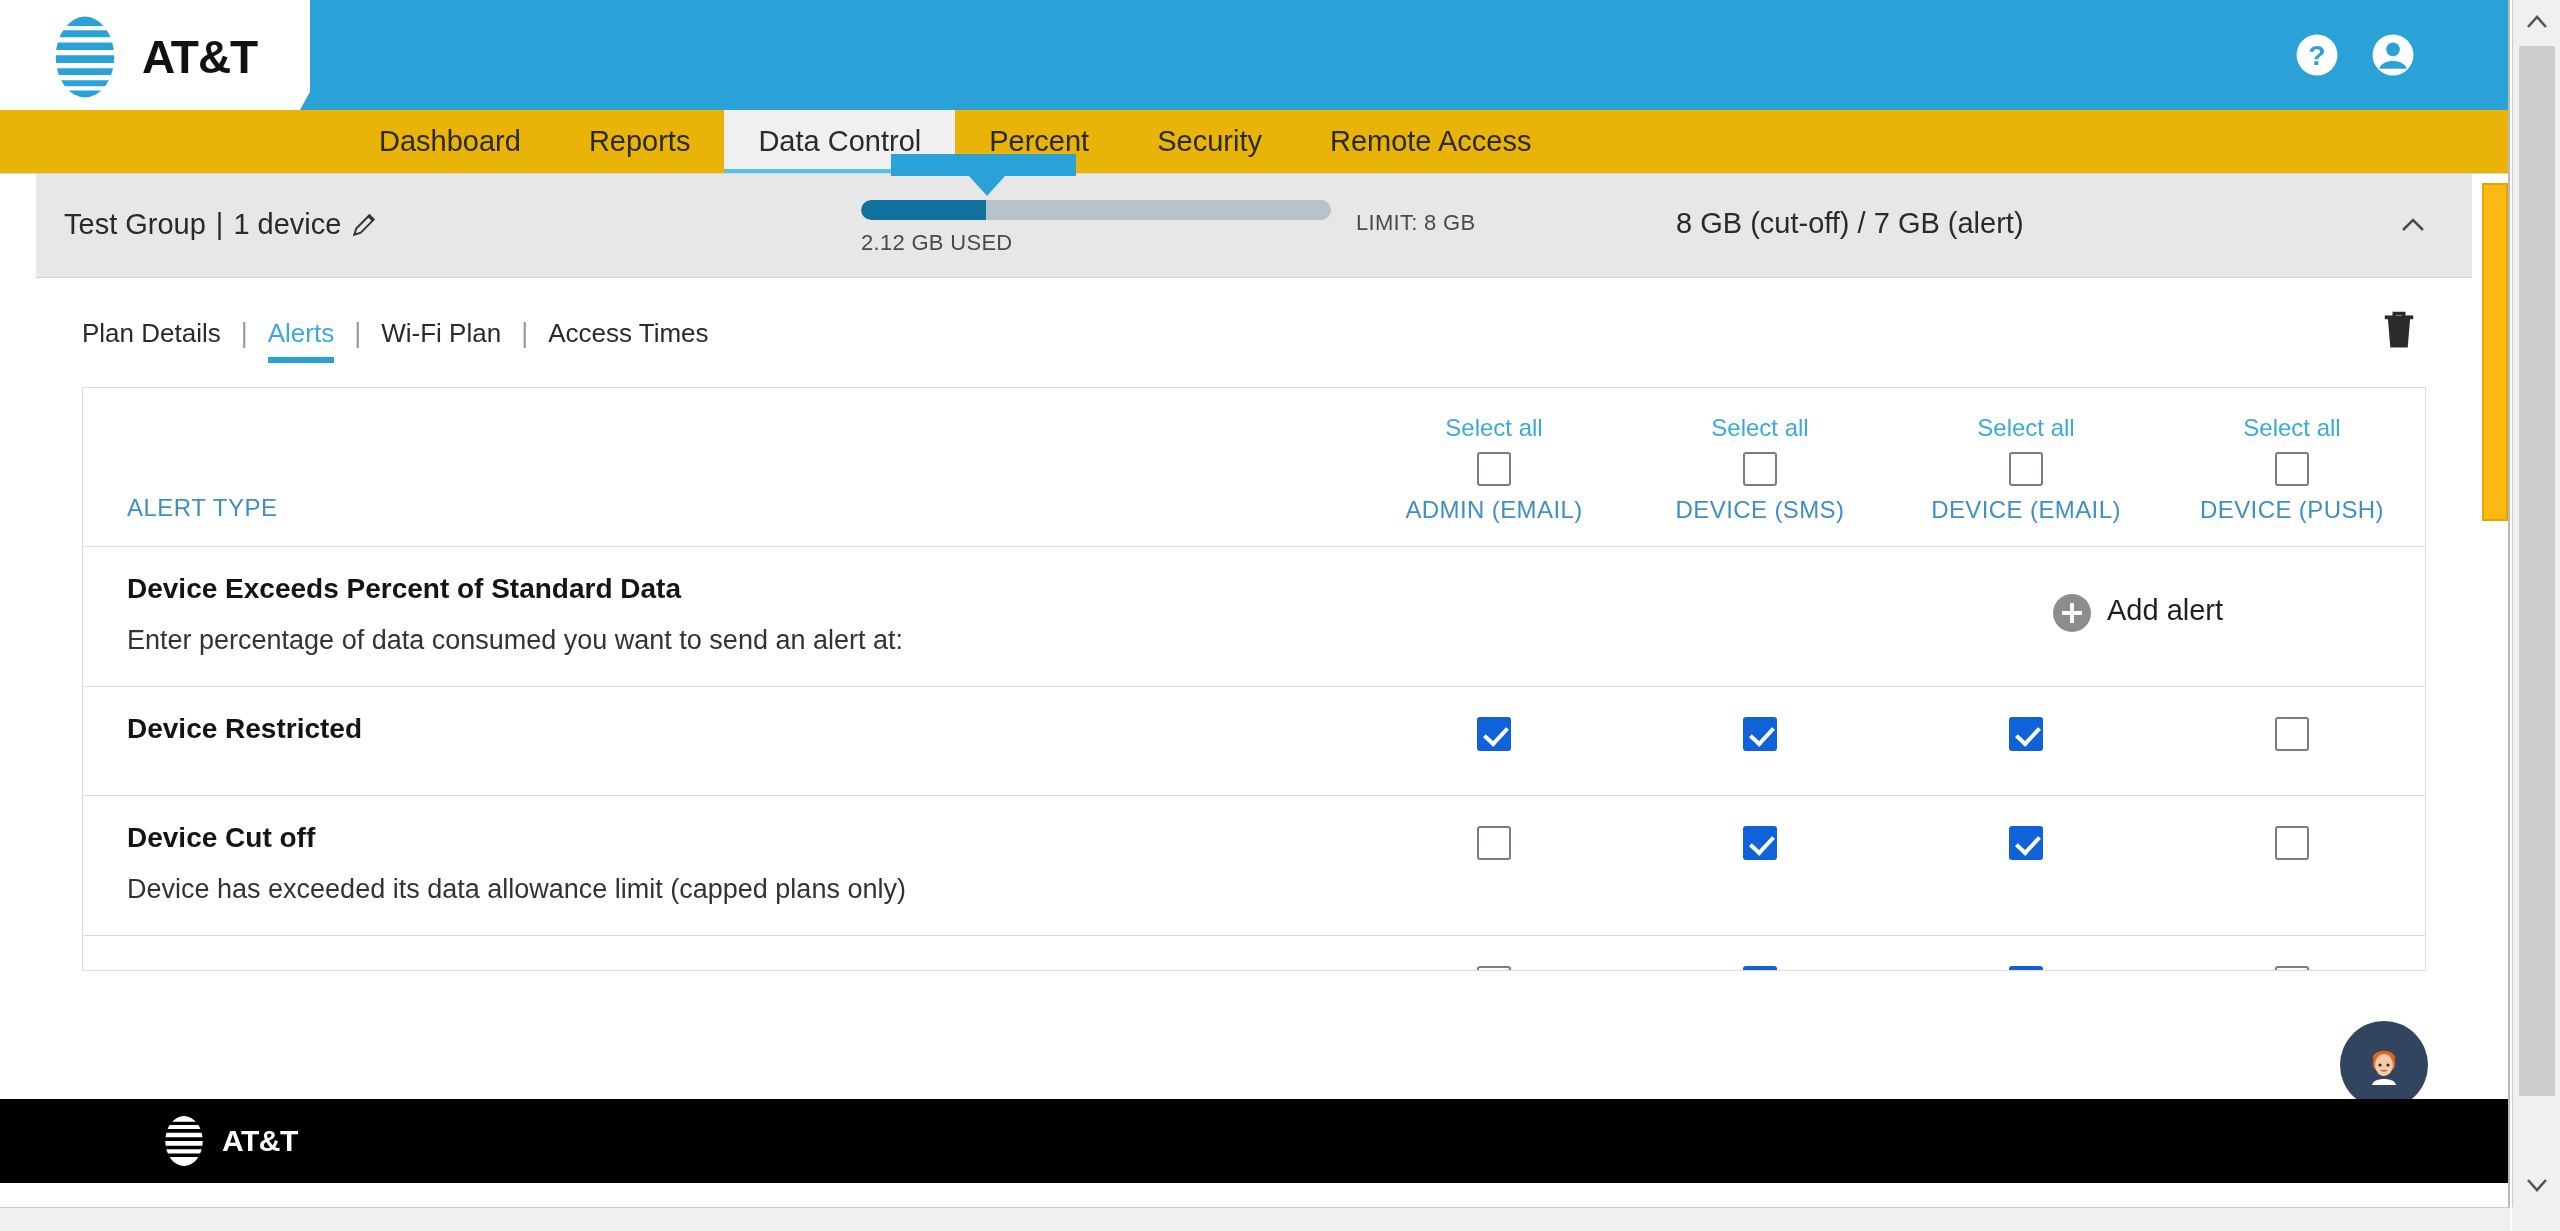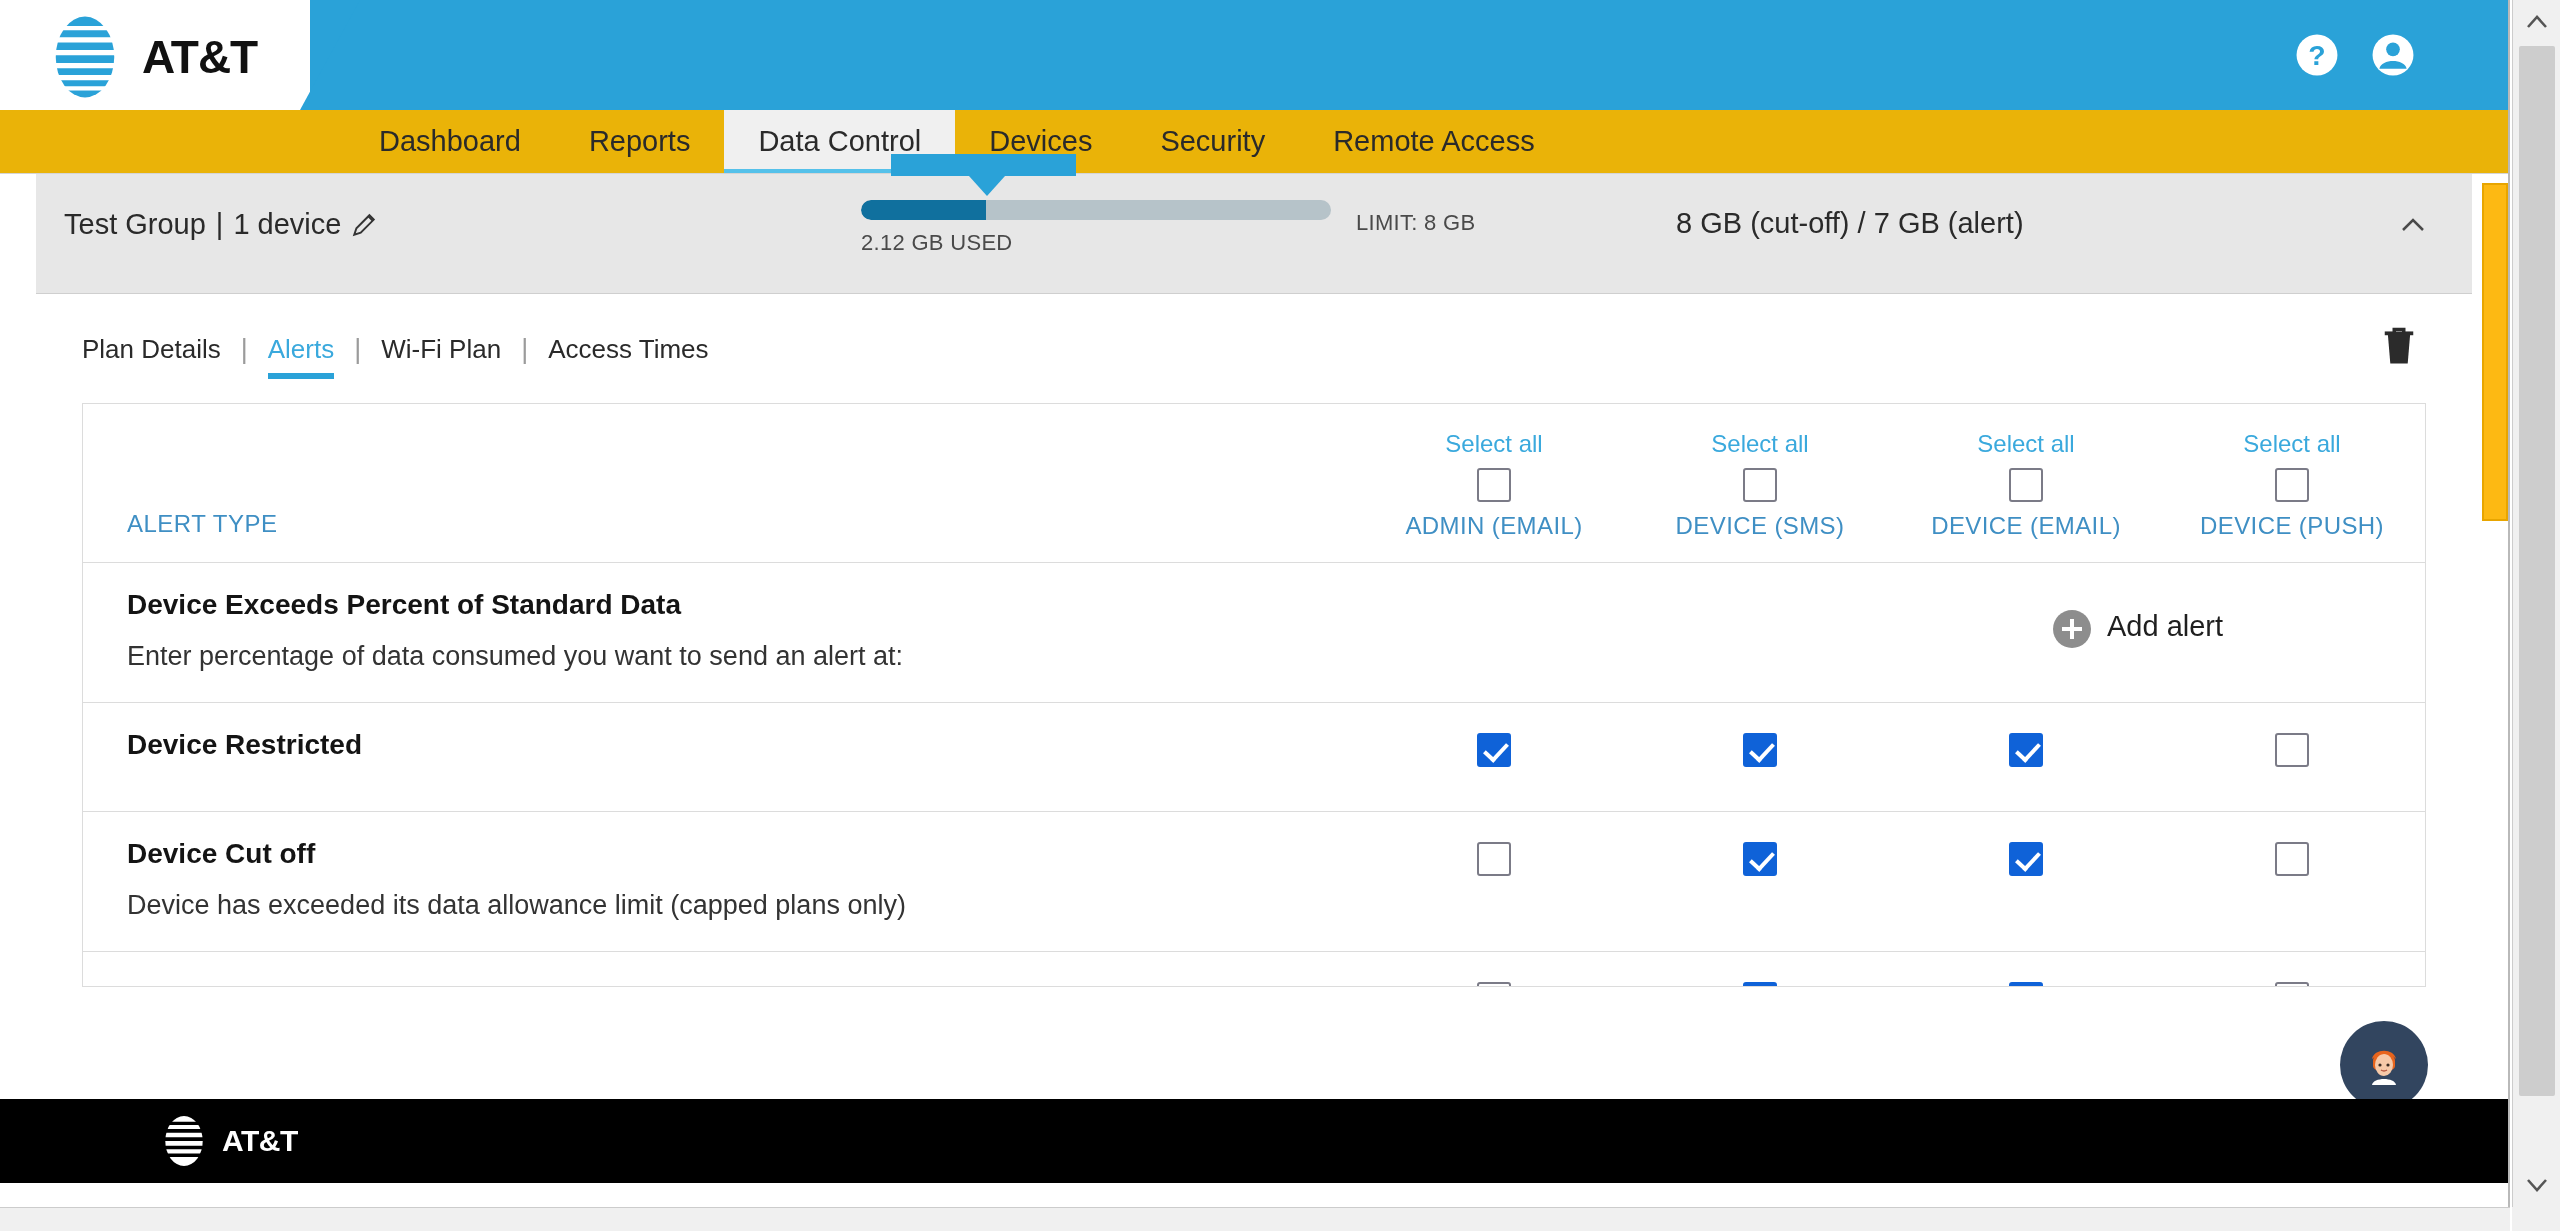--- a/index.html
+++ b/index.html
@@ -110,21 +110,21 @@
     content: "";
     position: absolute;
     left: 0; right: 0; bottom: 0;
     height: 4px;
     background: #55c1ea;
   }
 
   
   .group-bar {
     position: relative;
-    height: 120px;
+    height: 104px;
     background: #e7e7e7;
     border-bottom: 1px solid #cfcfcf;
     margin: 0 36px 0 36px;
     display: flex;
     align-items: center;
   }
   .group-name {
     position: absolute;
     left: 28px; top: 34px;
     font-size: 29px;
@@ -482,21 +482,21 @@
           <circle cx="22" cy="17" r="6" fill="#2aa2d8"></circle>
           <path d="M10 34 C12 25 32 25 34 34 Z" fill="#2aa2d8"></path>
         </svg>
       </div>
     </div>
 
     <div class="navbar">
       <button class="nav-item">Dashboard</button>
       <button class="nav-item">Reports</button>
       <button class="nav-item active">Data Control</button>
-      <button class="nav-item">Devices</button>
+      <button class="nav-item">Percent</button>
       <button class="nav-item">Security</button>
       <button class="nav-item">Remote Access</button>
     </div>
 
     <div class="group-bar">
       <div class="blue-tab"></div>
 
       <div class="group-name">
         <span>Test Group</span>
         <span>|</span>

